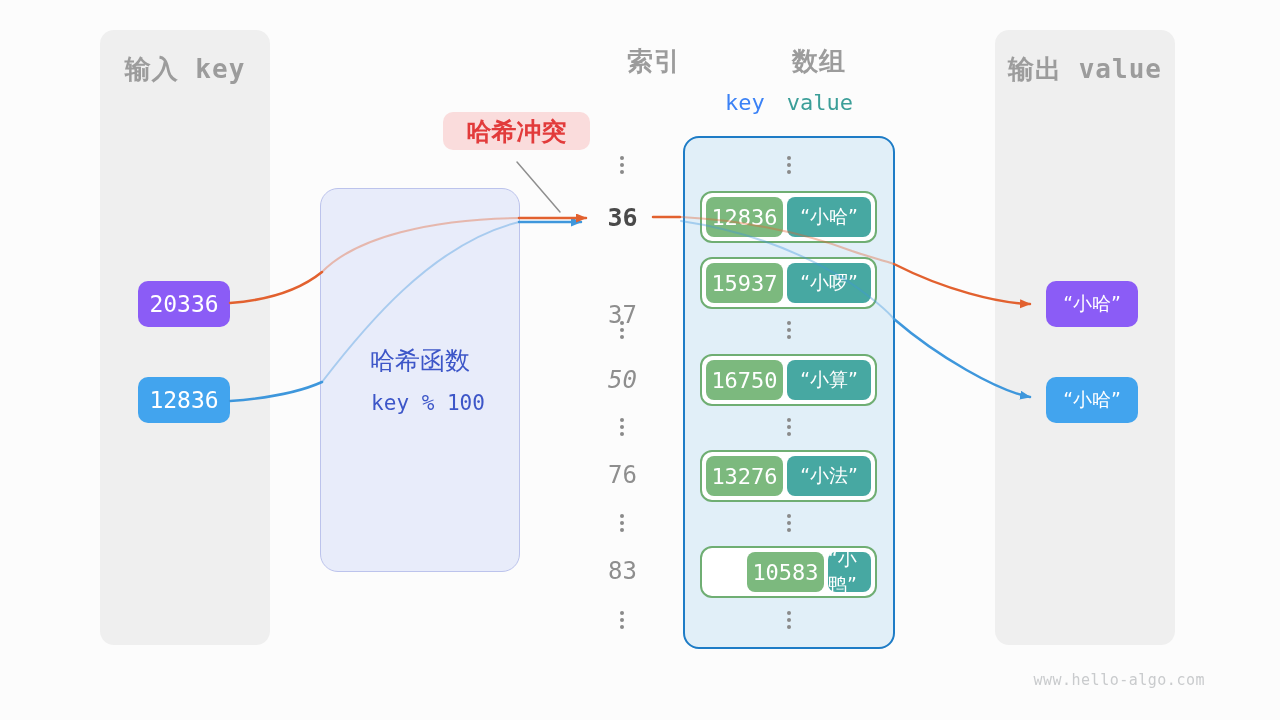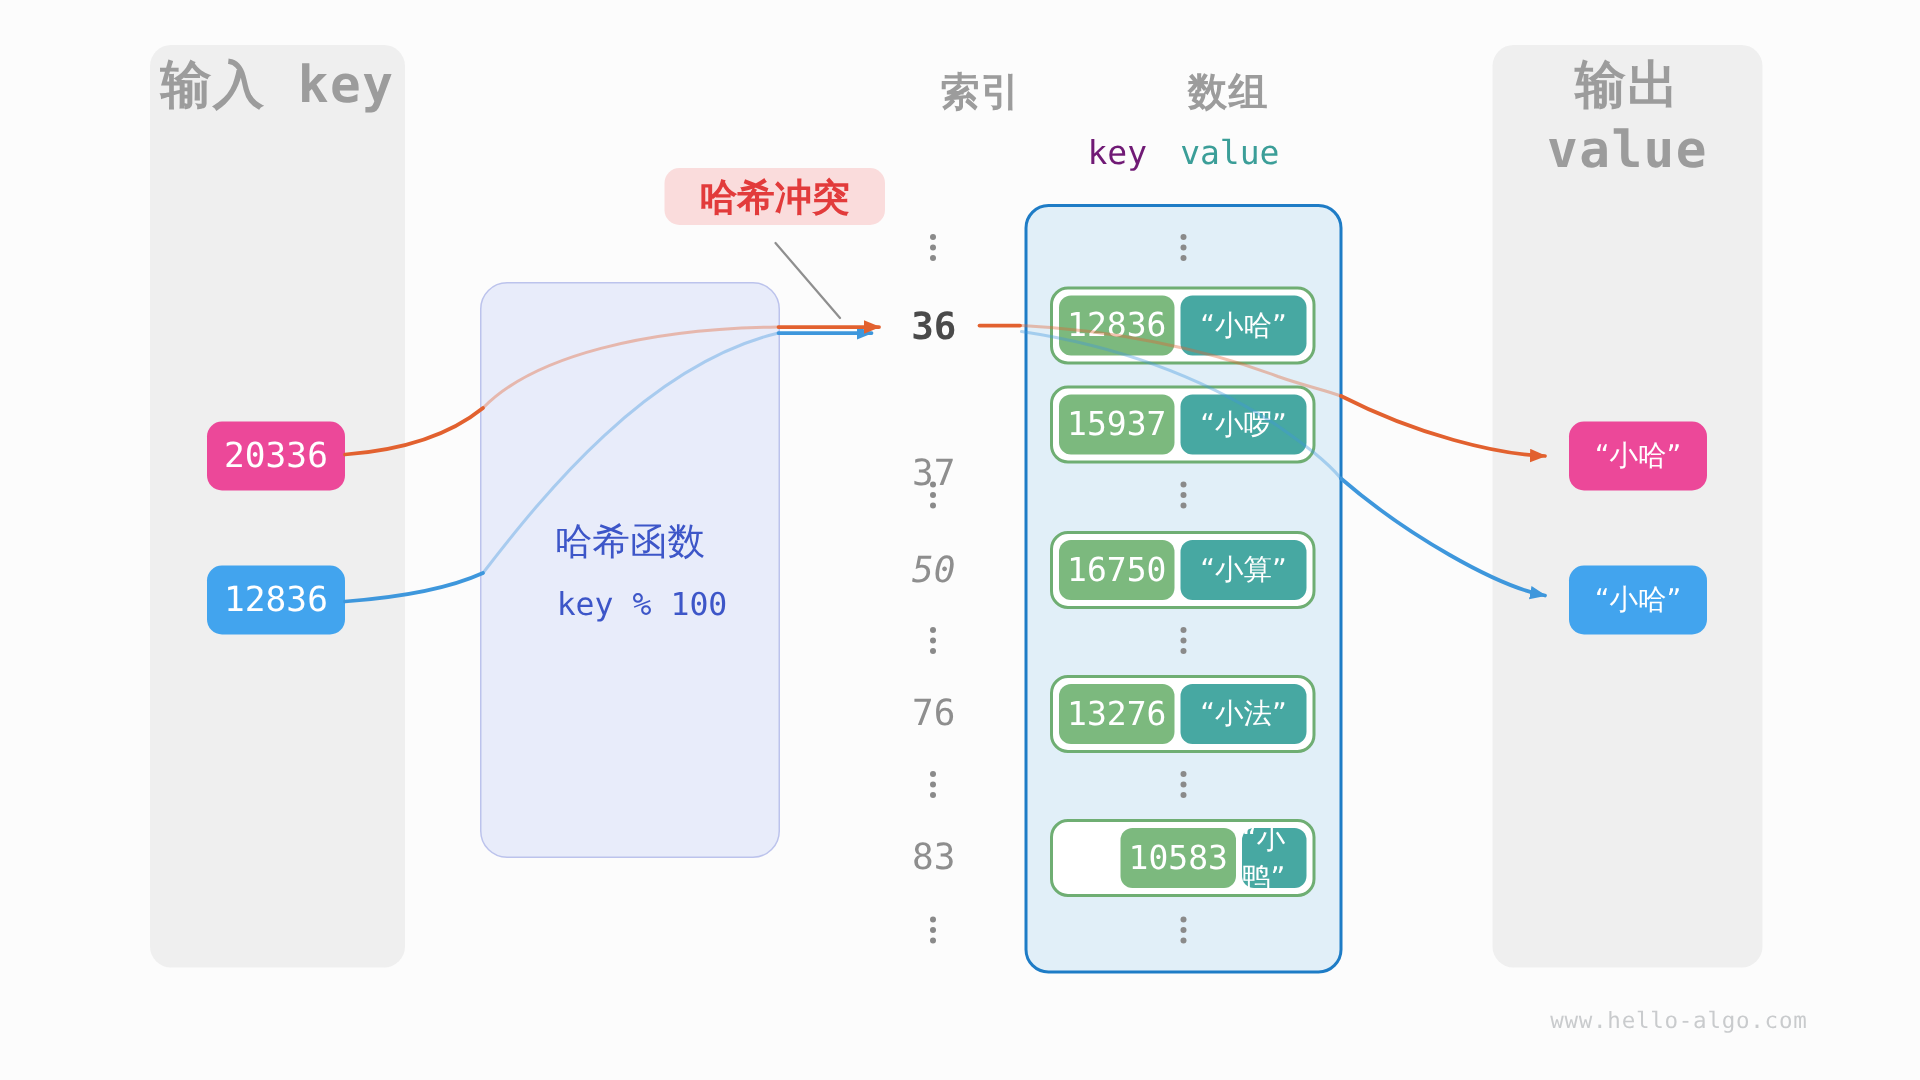--- a/index.html
+++ b/index.html
@@ -8,29 +8,29 @@
     background:#FCFCFC;
     font-family:"DejaVu Sans","Liberation Sans",sans-serif;
   }
   .abs{position:absolute;}
   .mono{font-family:"DejaVu Sans Mono","Liberation Mono",monospace;}
   .flexc{display:flex;align-items:center;justify-content:center;}
 
   
   .side-panel{background:#EFEFEF;border-radius:14px;}
   .panel-title{
-    width:100%;text-align:center;margin-top:4px;
-    font-size:34px;font-weight:bold;color:#9C9C9C;
+    width:100%;text-align:center;margin-top:22px;
+    font-size:26px;font-weight:bold;color:#9C9C9C;
     font-family:"DejaVu Sans Mono","DejaVu Sans",sans-serif;
     letter-spacing:1px;
   }
 
   
   .pill{width:92px;height:46px;border-radius:10px;color:#FFFFFF;}
-  .pill-orange{background:#ec4899;}
+  .pill-orange{background:#8b5cf6;}
   .pill-blue{background:#42A4EE;}
   .pill .num{font-size:23px;}
   .pill .cjk{font-size:19px;}
 
   
   .hash-box{
     left:320px;top:188px;width:200px;height:384px;
     background:#E8ECFA;border:1.5px solid #BCC3EC;border-radius:18px;
     box-sizing:border-box;
   }
@@ -43,21 +43,21 @@
   .badge{
     left:443px;top:112px;width:147px;height:38px;border-radius:10px;
     background:#FADCDC;color:#E23B3B;font-size:25px;font-weight:bold;
     z-index:20;
   }
 
   
   .col-header{font-size:26px;font-weight:bold;color:#9C9C9C;text-align:right;
     font-family:"DejaVu Sans Mono","DejaVu Sans",sans-serif;letter-spacing:1px;}
   .kv-header{left:683px;top:90px;width:212px;text-align:center;font-size:22px;}
-  .kv-header .k{color:#701a75;margin-right:22px;}
+  .kv-header .k{color:#3b82f6;margin-right:22px;}
   .kv-header .v{color:#3B9E98;}
 
   
   .idx{left:585px;width:75px;text-align:center;font-size:24px;color:#8E8E8E;line-height:30px;}
   .idx.hot{color:#4A4A4A;font-weight:bold;font-size:25px;}
 
   
   .vdots{display:flex;flex-direction:column;align-items:center;gap:3px;width:8px;}
   .vdots i{display:block;width:4px;height:4px;border-radius:50%;background:#8A8A8A;}
 

